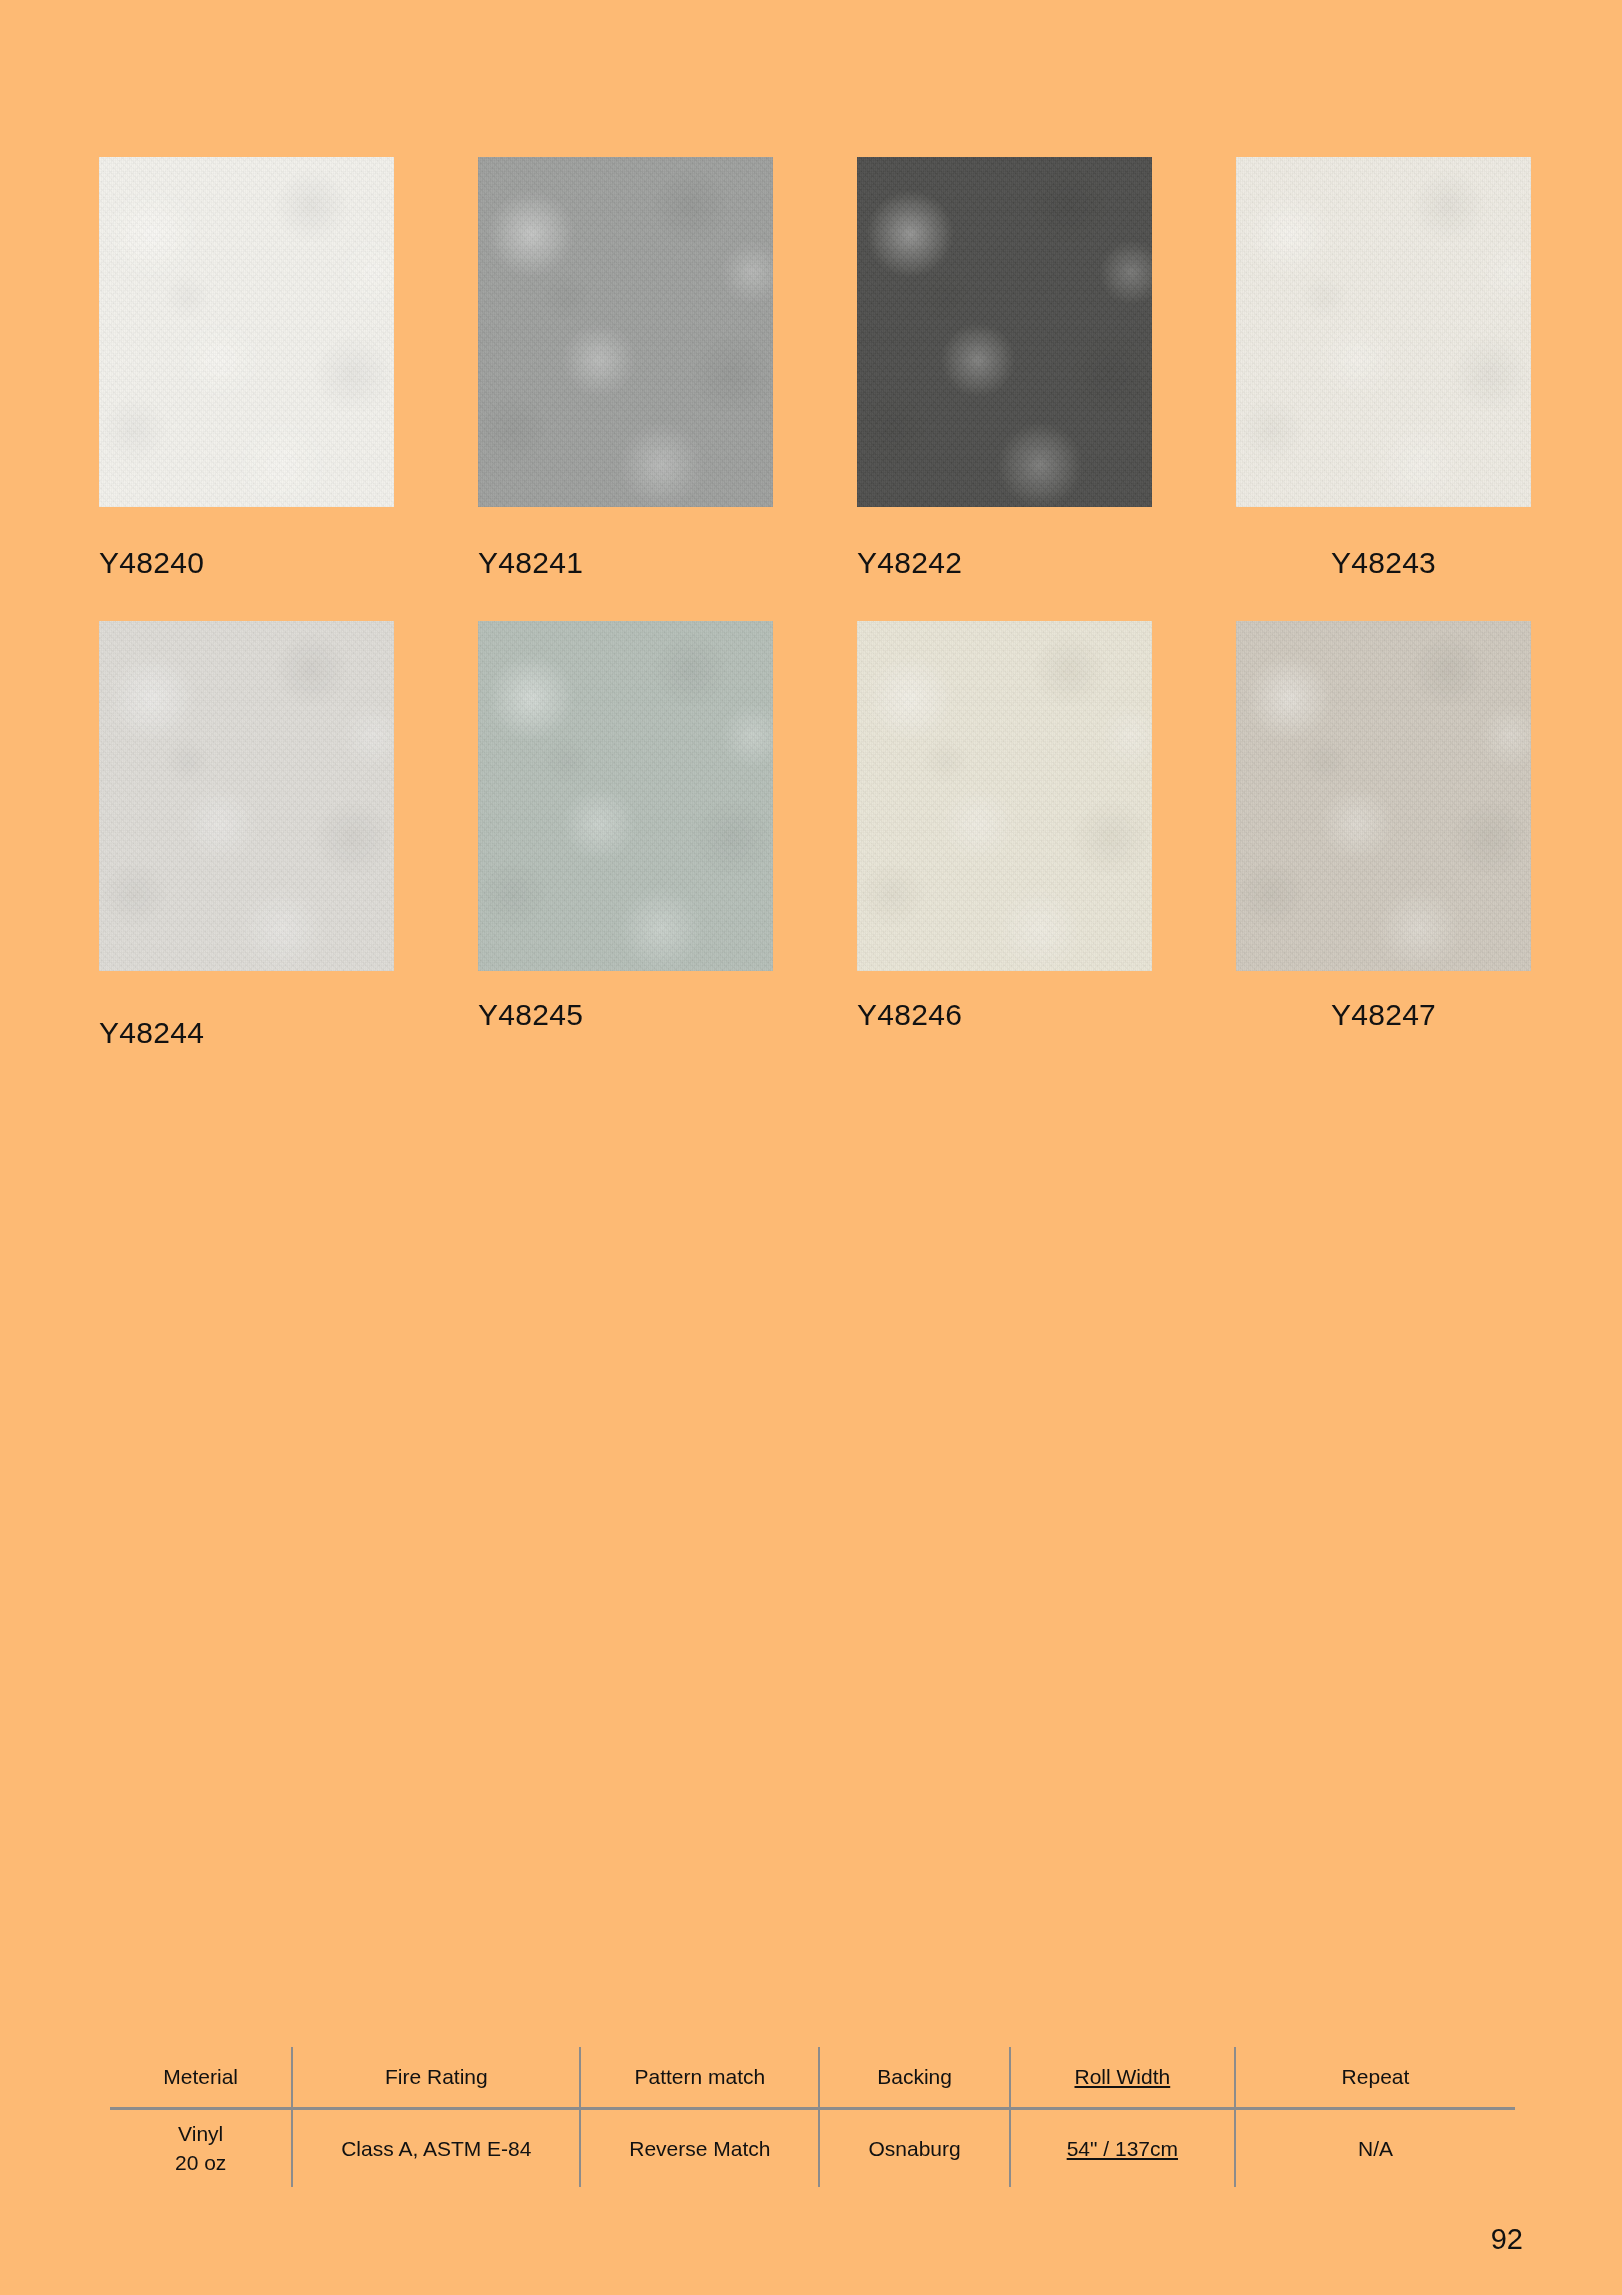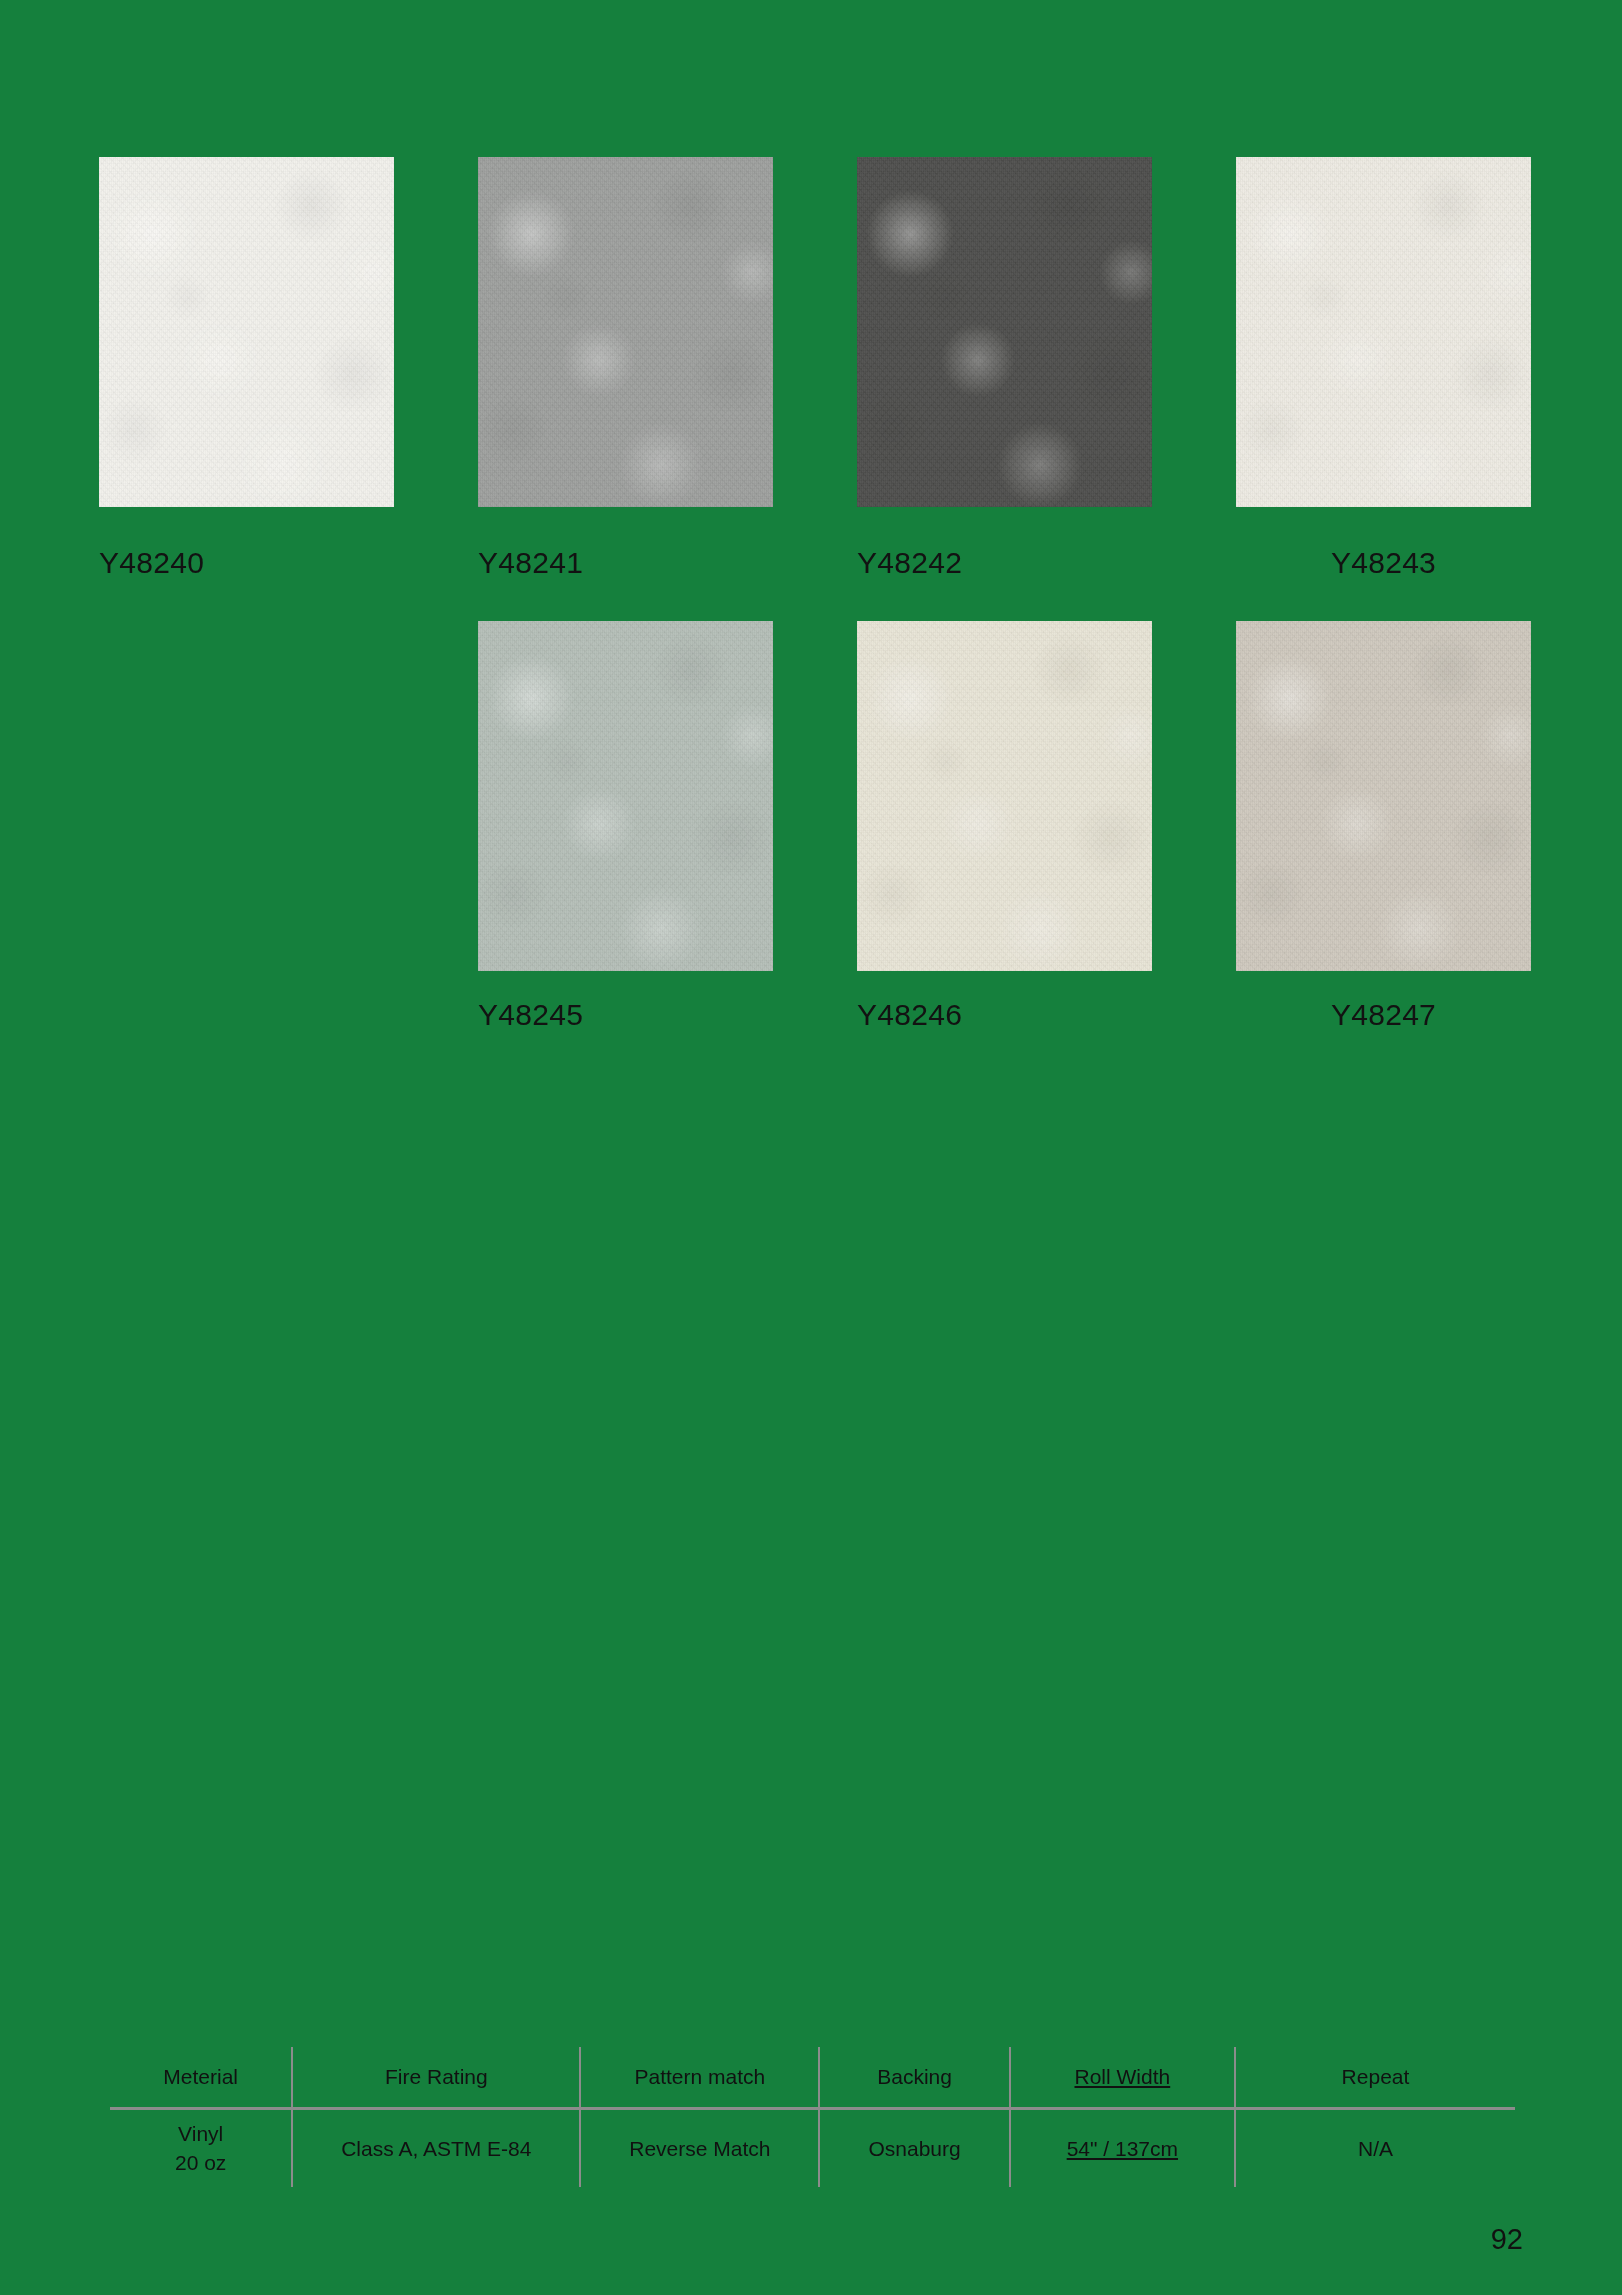--- a/index.html
+++ b/index.html
@@ -10,21 +10,21 @@
   }
   body {
     font-family: "Liberation Sans", "DejaVu Sans", sans-serif;
     color: #1a1a1a;
   }
 
   .page {
     position: relative;
     width: 1622px;
     height: 2295px;
-    background: #15803d;
+    background: #fdba74;
     overflow: hidden;
   }
 
   
   .swatch-grid {
     position: absolute;
     left: 99px;
     top: 157px;
     width: 1425px;
   }
@@ -179,20 +179,24 @@
         <div class="swatch-chip" style="background-color: rgb(74, 74, 72);"></div>
         <div class="swatch-label">Y48242</div>
       </div>
       <div class="swatch-cell col-3">
         <div class="swatch-chip" style="background-color: rgb(238, 235, 226);"></div>
         <div class="swatch-label">Y48243</div>
       </div>
     </div>
 
     <div class="swatch-row row-2">
+      <div class="swatch-cell col-0">
+        <div class="swatch-chip" style="background-color: rgb(220, 218, 213);"></div>
+        <div class="swatch-label nudge-down">Y48244</div>
+      </div>
       <div class="swatch-cell col-1">
         <div class="swatch-chip" style="background-color: rgb(179, 189, 182);"></div>
         <div class="swatch-label nudge-up">Y48245</div>
       </div>
       <div class="swatch-cell col-2">
         <div class="swatch-chip" style="background-color: rgb(232, 228, 213);"></div>
         <div class="swatch-label nudge-up">Y48246</div>
       </div>
       <div class="swatch-cell col-3">
         <div class="swatch-chip" style="background-color: rgb(205, 199, 188);"></div>

